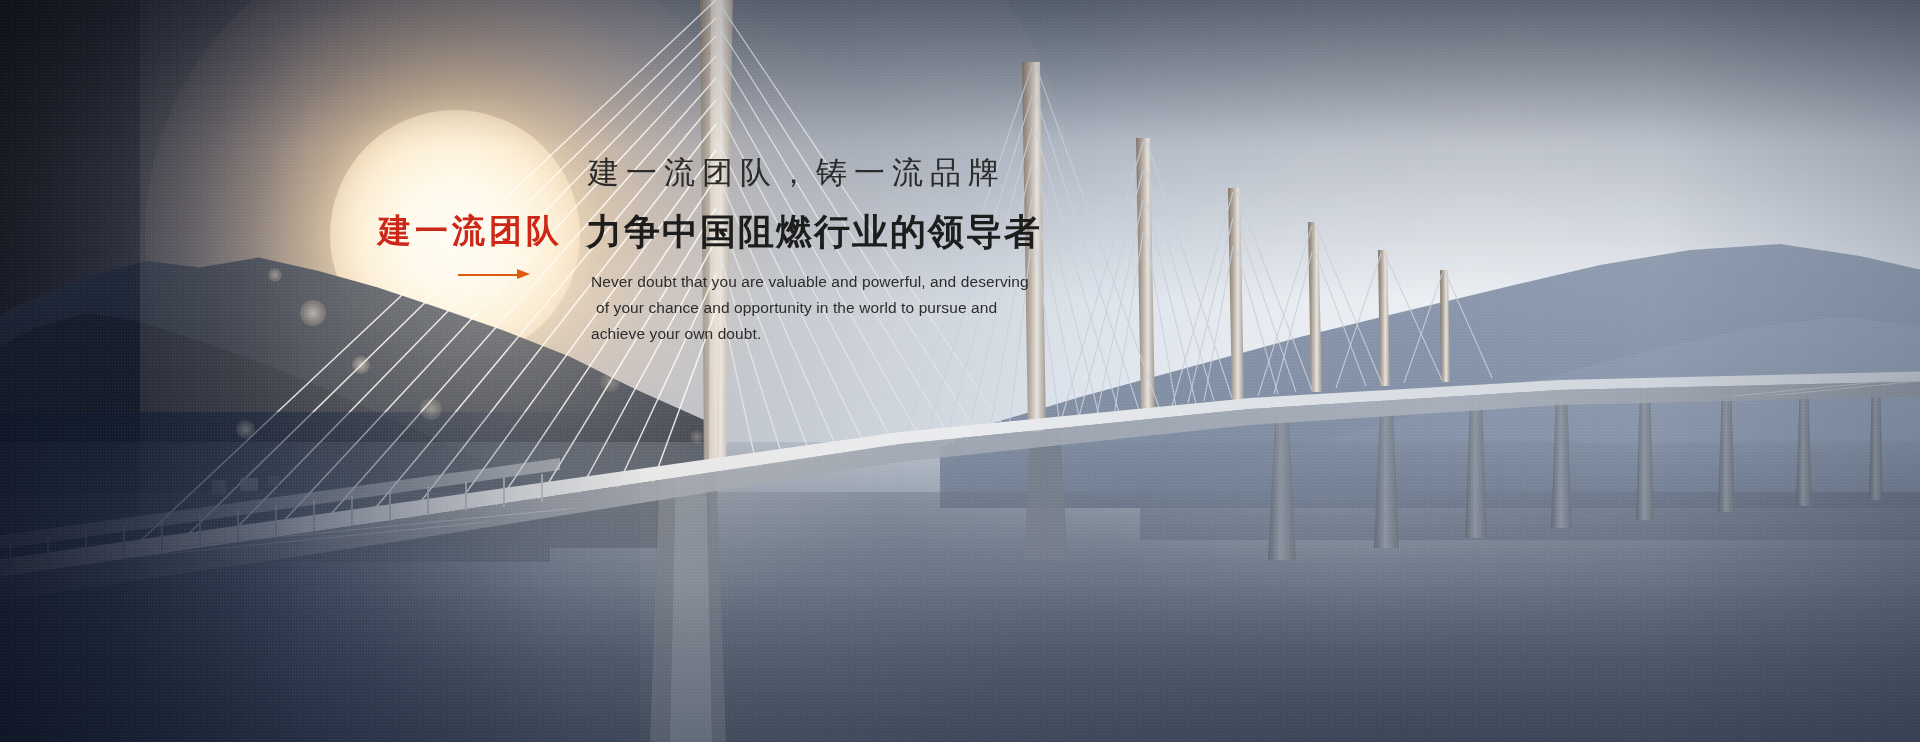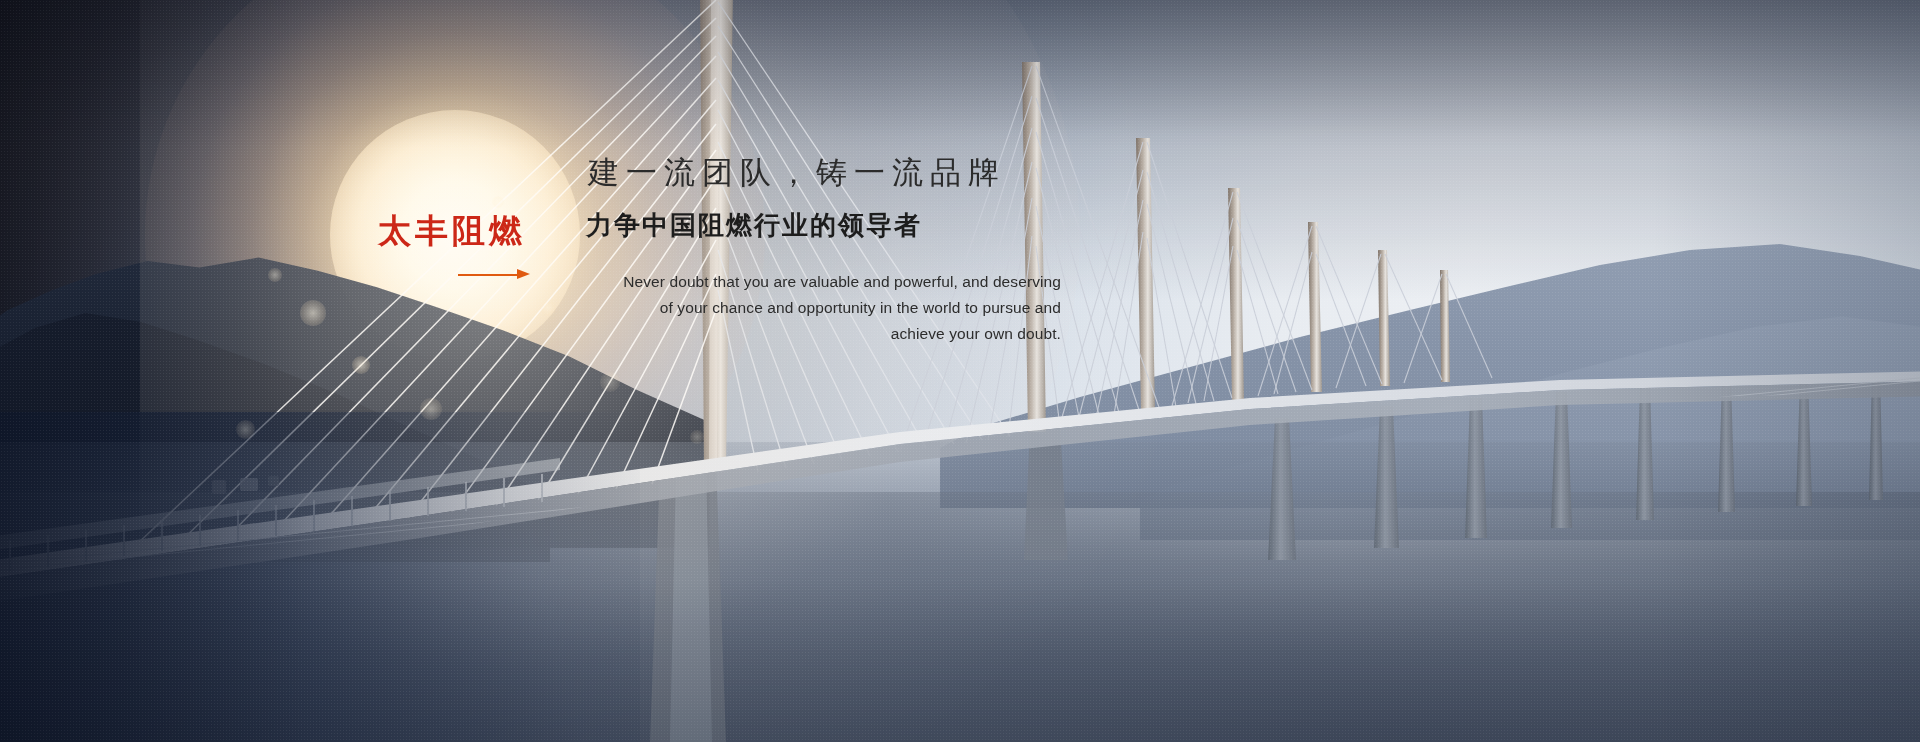--- a/index.html
+++ b/index.html
@@ -188,35 +188,35 @@
     font-family:"DejaVu Sans","Liberation Sans",sans-serif;
     font-size:31px; font-weight:300;
     color:#2b2b2b;
     letter-spacing:7px;
     white-space:nowrap;
     text-align:center;
   }
   .headline2{
     position:absolute; left:586px; top:208px;
     font-family:"DejaVu Sans","Liberation Sans",sans-serif;
-    font-size:26px; font-weight:bold;
+    font-size:36px; font-weight:bold;
     color:#1d1d1d;
     letter-spacing:2px;
     white-space:nowrap;
   }
   .paragraph{
     position:absolute; left:591px; top:269px; width:470px;
     font-family:"Liberation Sans","DejaVu Sans",sans-serif;
     font-size:15.5px; font-weight:400;
     color:#2c2c2c;
     line-height:26px;
     letter-spacing:.1px;
     text-align:left;
   }
-  .paragraph .ln{ display:block; white-space:nowrap;text-align:right; }
+  .paragraph .ln{ display:block; white-space:nowrap; }
   .paragraph .ln.indent{ padding-left:5px; }
 </style>
 </head>
 <body>
 
 <div class="banner">
 
   <div class="sky"></div>
   <div class="sky-top-dark"></div>
   <div class="sky-left-dark"></div>
@@ -422,21 +422,21 @@
     <div class="bk" style="left:690px;top:430px;width:14px;height:14px;opacity:.5;"></div>
     <div class="bk" style="left:236px;top:420px;width:19px;height:19px;opacity:.55;"></div>
   </div>
 
   <div class="dot-grid"></div>
   <div class="edge-vignette"></div>
 
   <div class="content">
 
     <div class="logo-block">
-      <div class="logo-text">太丰阻燃</div>
+      <div class="logo-text">建一流团队</div>
       <div class="logo-arrow">
         <span class="shaft"></span>
         <span class="head"></span>
       </div>
     </div>
 
     <div class="headline1">建一流团队，铸一流品牌</div>
 
     <div class="headline2">力争中国阻燃行业的领导者</div>
 

